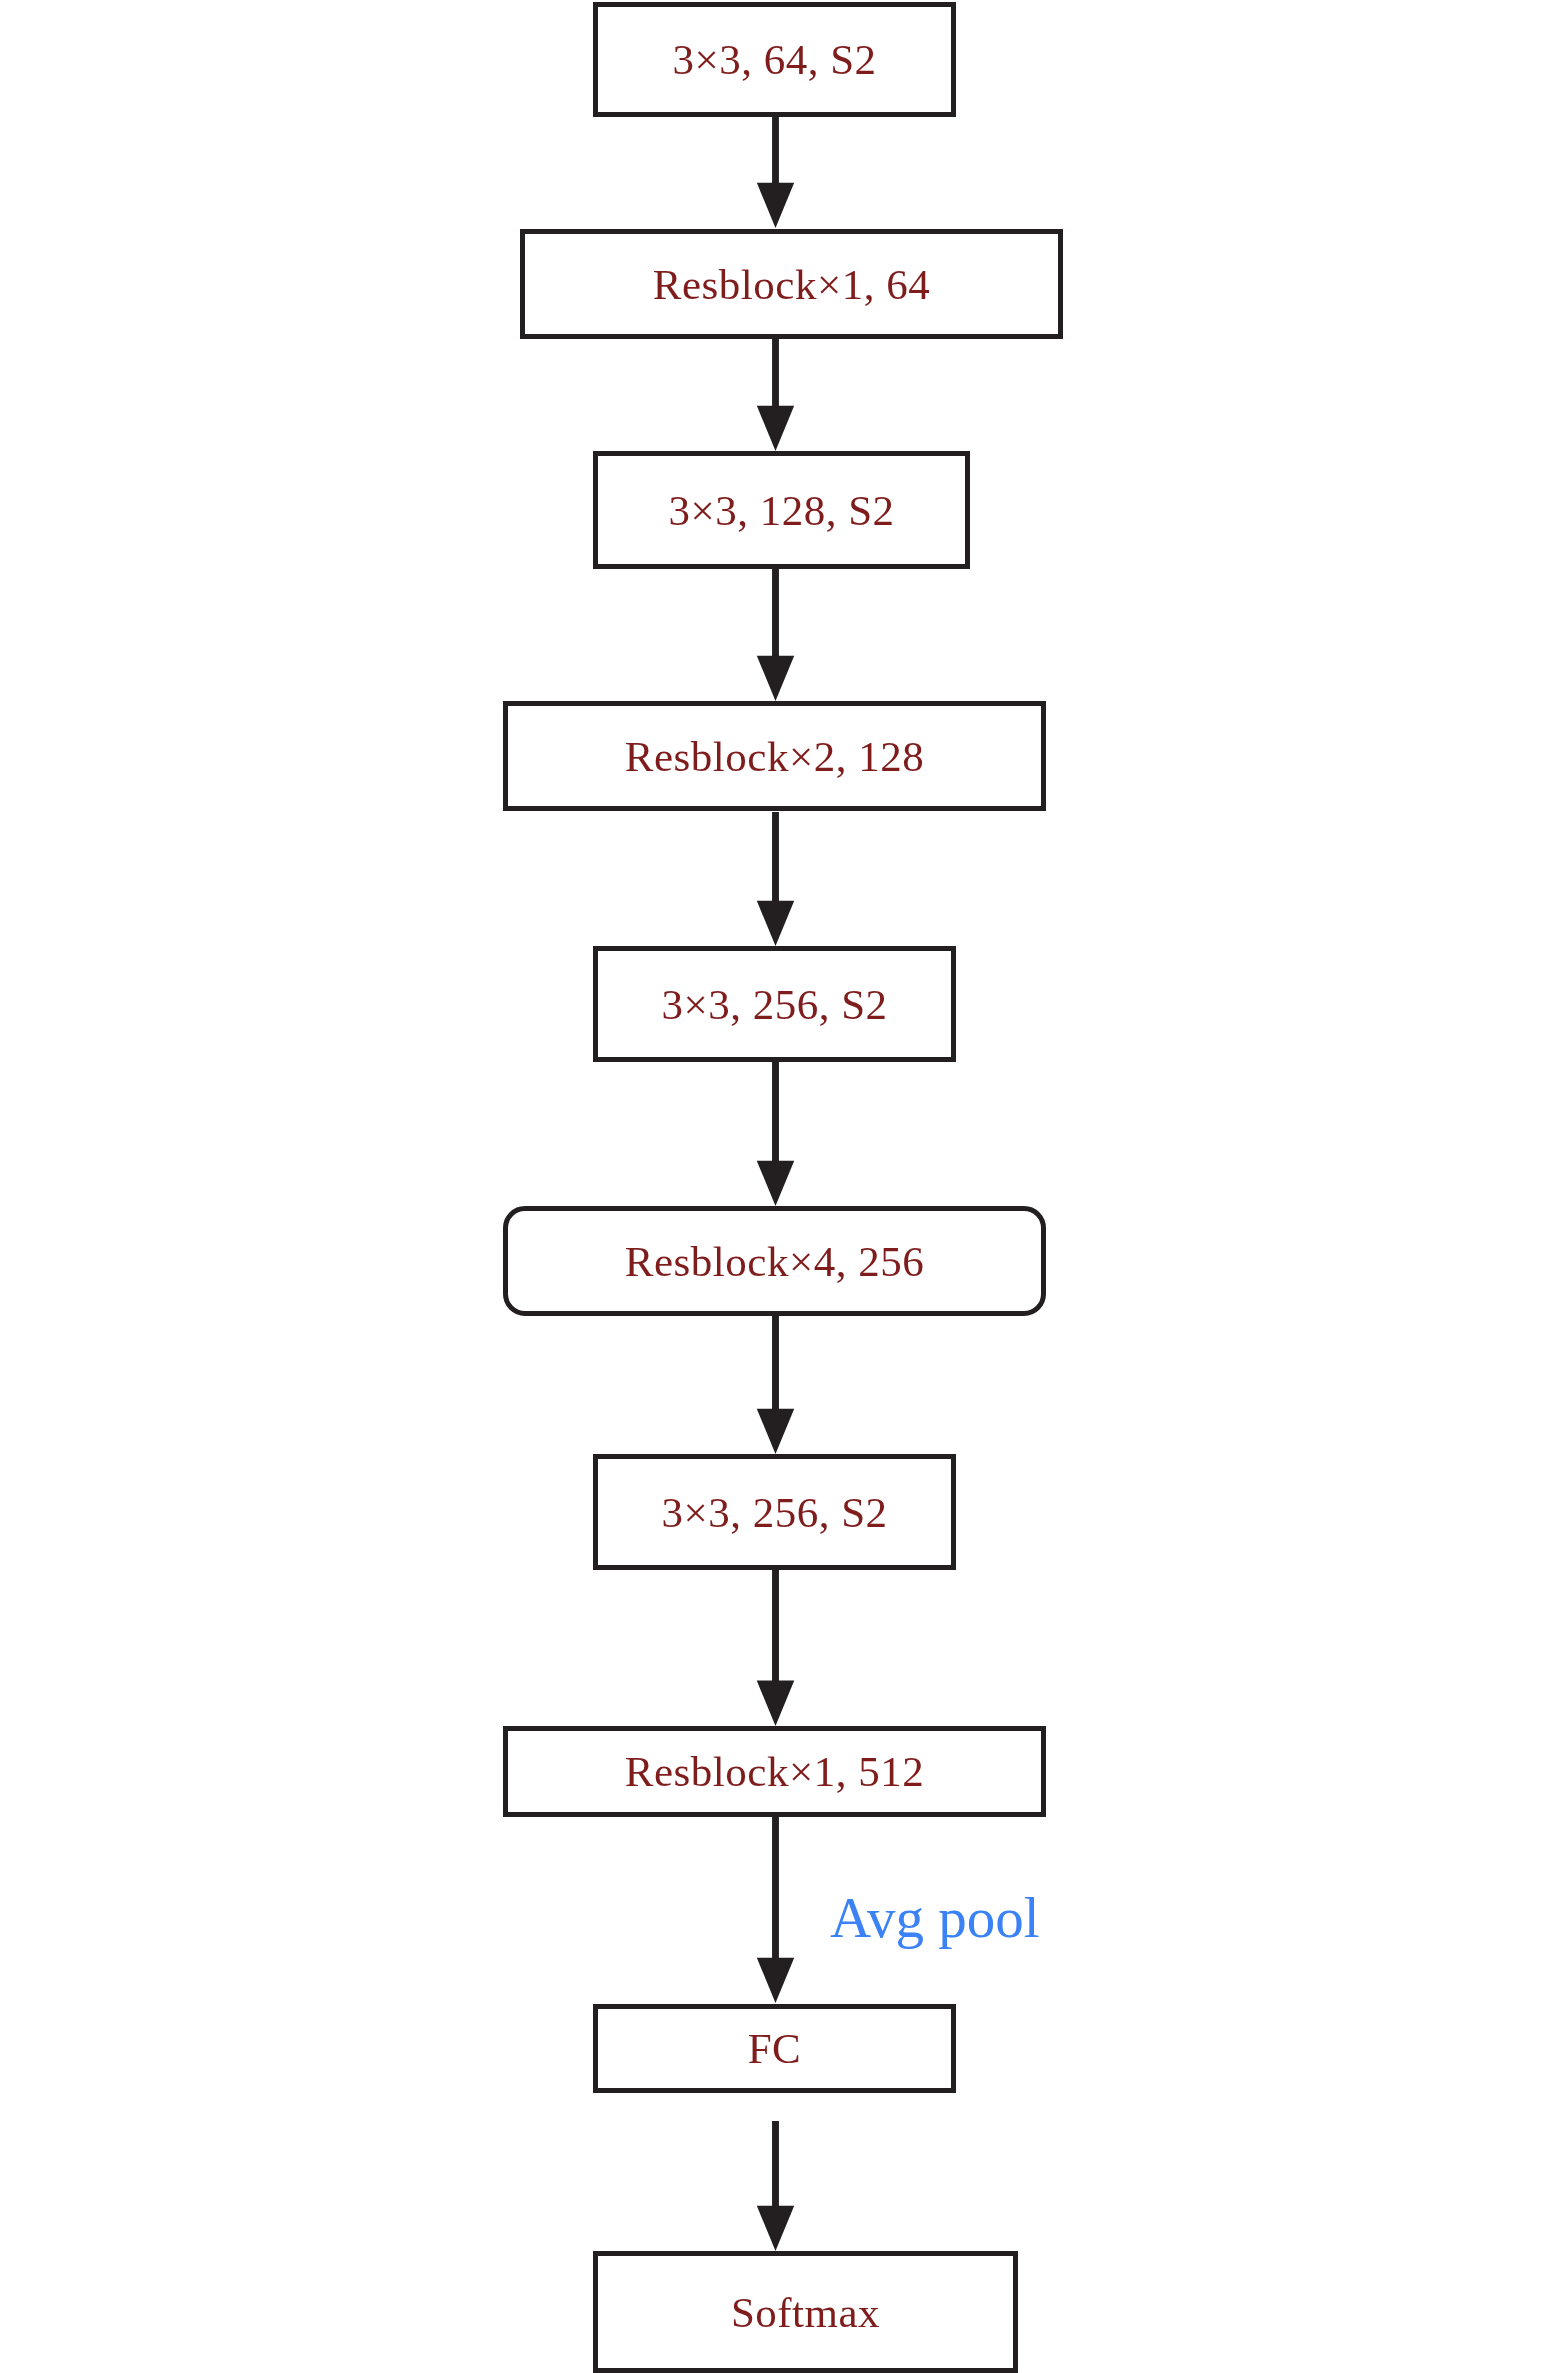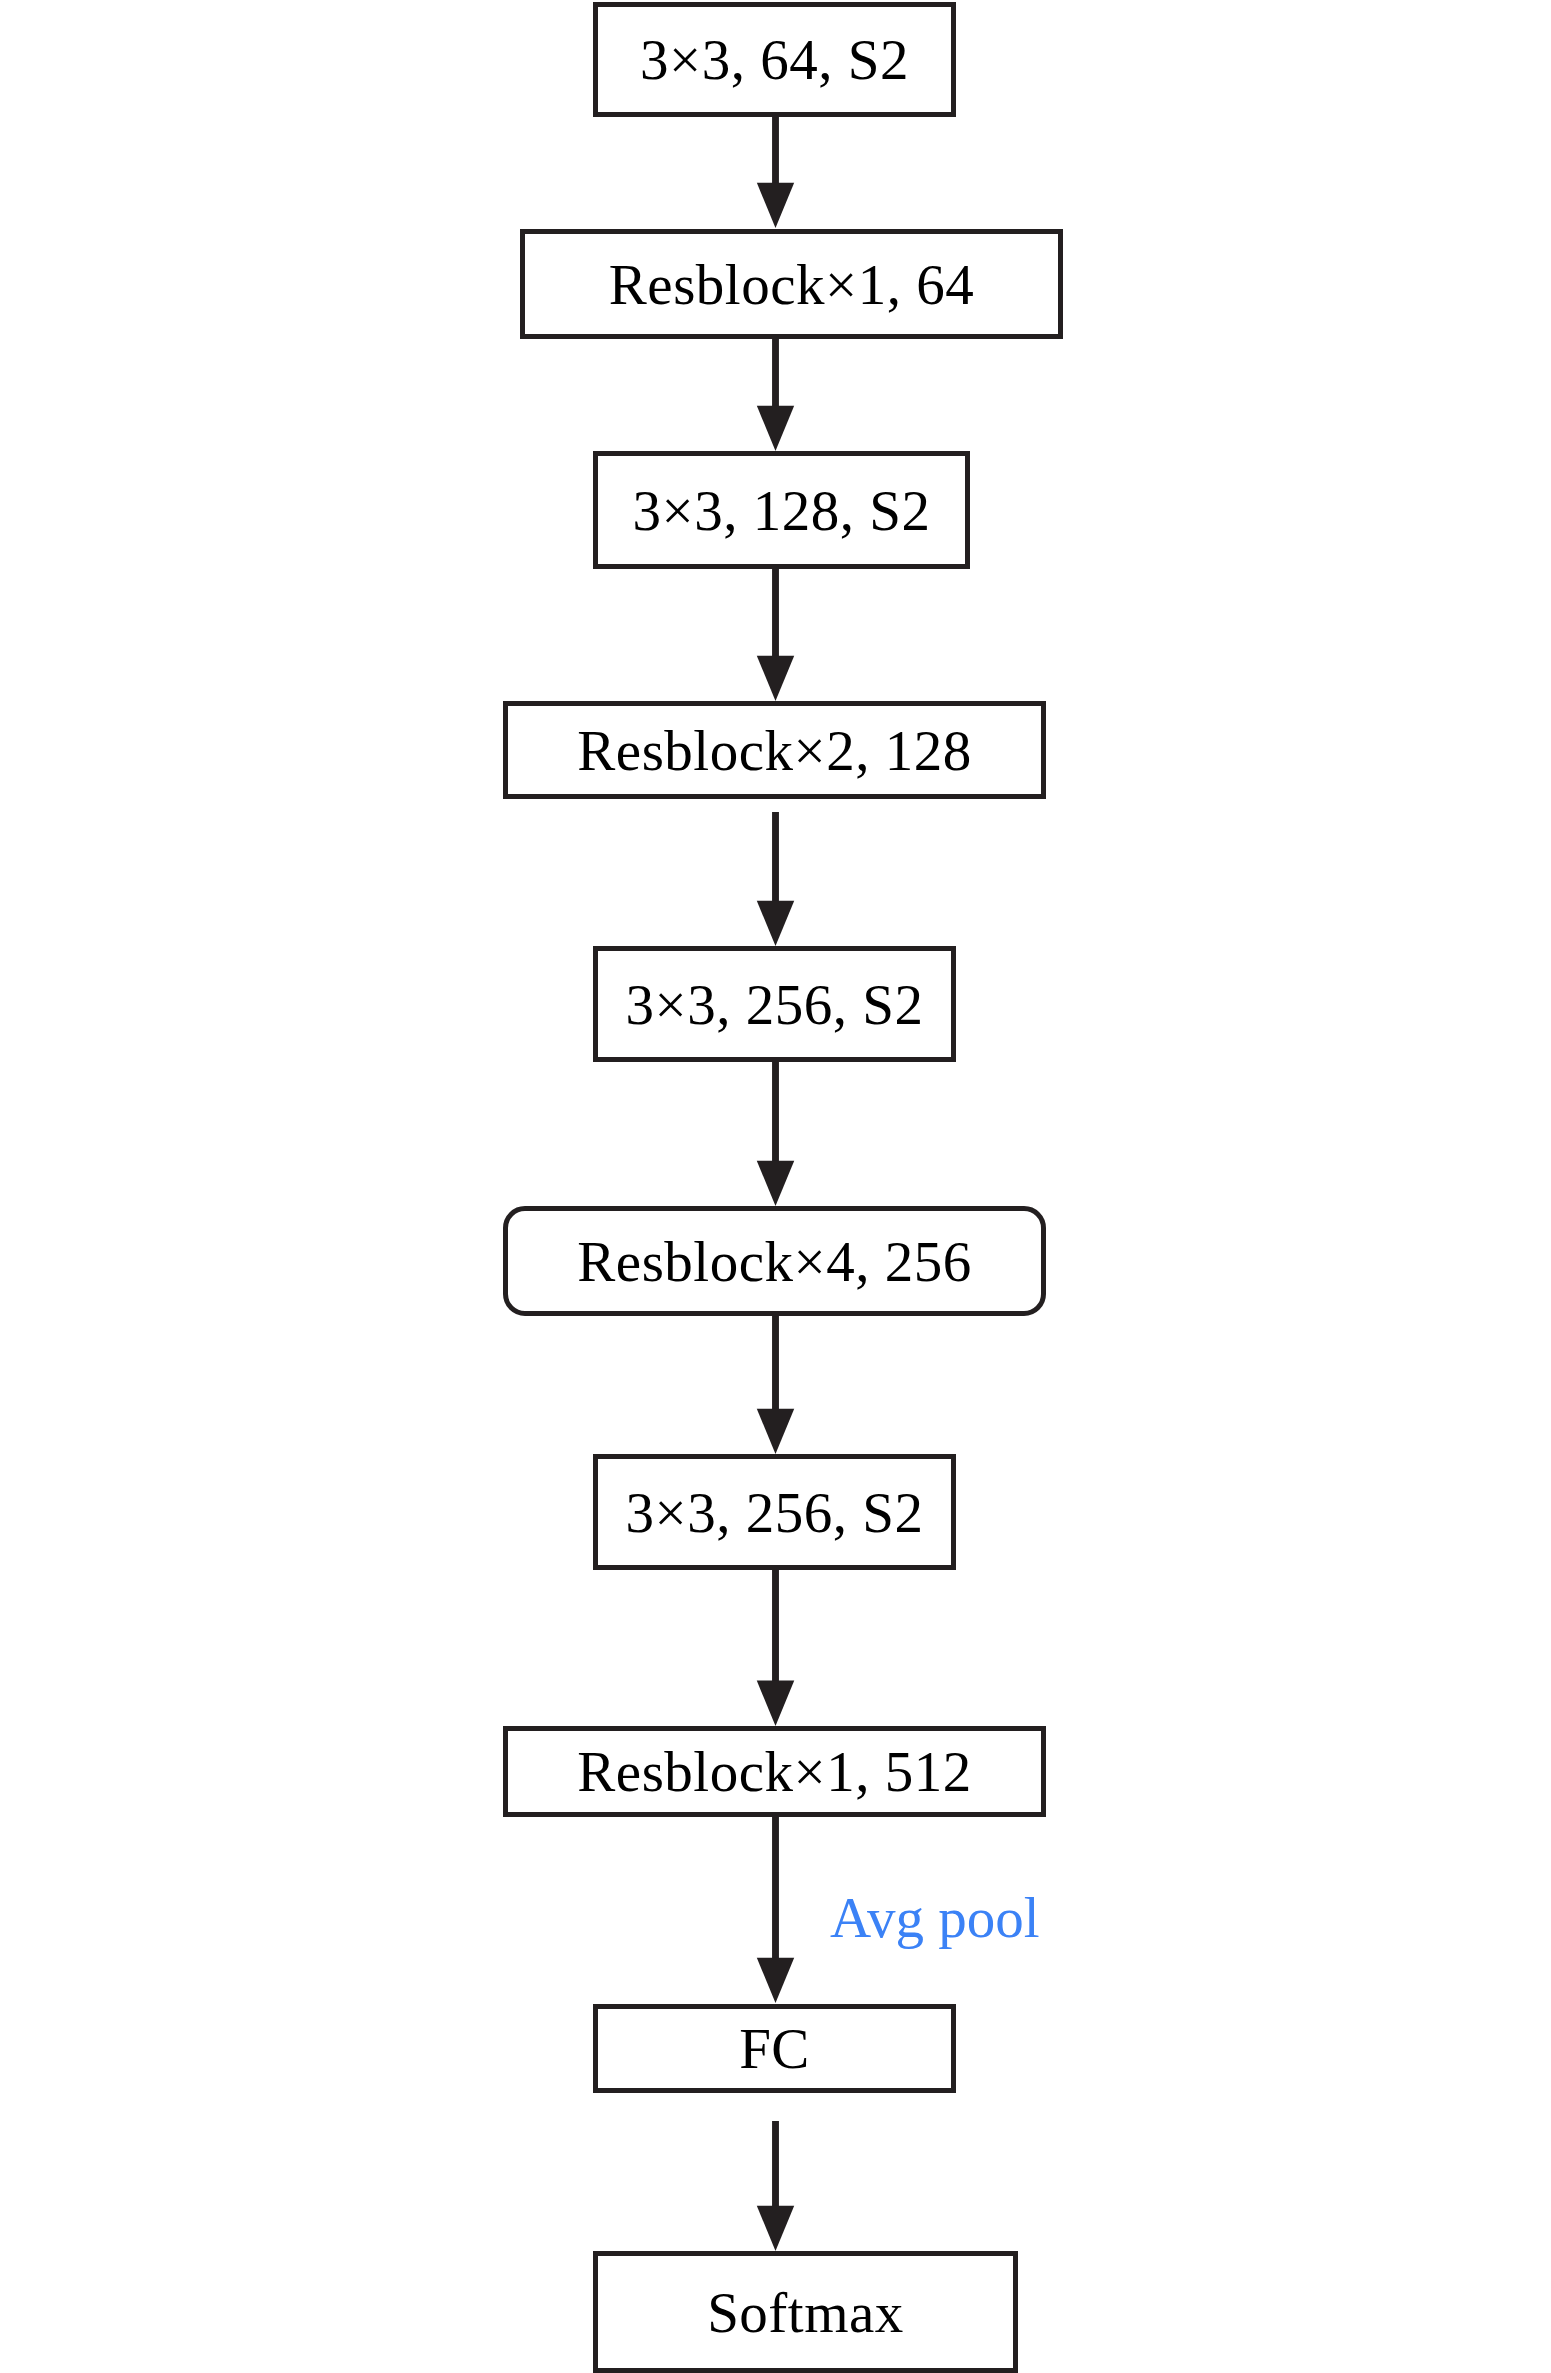--- a/index.html
+++ b/index.html
@@ -20,25 +20,25 @@
     box-sizing: border-box;
     border: 5.9px solid #231f20;
     background: #ffffff;
     display: flex;
     align-items: center;
     justify-content: center;
     color: #231f20;
   }
   .node-label {
     font-family: "Liberation Serif", "DejaVu Serif", serif;
-    font-size: 57px;
+    font-size: 43px;
     line-height: 1;
     letter-spacing: 0.5px;
     white-space: nowrap;
-    color: #000000;
+    color: #7f1d1d;
     text-align: center;
   }
   .edge {
     position: absolute;
   }
   .edge svg {
     display: block;
     overflow: visible;
   }
   .edge-label {
@@ -111,21 +111,21 @@
     <div class="edge-label" style="left: 830px; top: 1889px;">Avg pool</div>
     <div class="node" style="left: 593px; top: 2px; width: 363px; height: 115px; border-color: rgb(35, 31, 32);">
       <span class="node-label">3×3, 64, S2</span>
     </div>
     <div class="node" style="left: 503px; top: 229px; width: 543px; height: 110px; border-color: rgb(35, 31, 32); margin-left: 17px;">
       <span class="node-label">Resblock×1, 64</span>
     </div>
     <div class="node" style="left: 593px; top: 451px; width: 377px; height: 118px; border-color: rgb(35, 31, 32);">
       <span class="node-label">3×3, 128, S2</span>
     </div>
-    <div class="node" style="left: 503px; top: 701px; width: 543px; height: 98px; border-color: rgb(35, 31, 32);">
+    <div class="node" style="left: 503px; top: 701px; width: 543px; height: 110px; border-color: rgb(35, 31, 32);">
       <span class="node-label">Resblock×2, 128</span>
     </div>
     <div class="node" style="left: 593px; top: 946px; width: 363px; height: 116px; border-color: rgb(35, 31, 32);">
       <span class="node-label">3×3, 256, S2</span>
     </div>
     <div class="node" style="left: 503px; top: 1206px; width: 543px; height: 110px; border-color: rgb(35, 31, 32); border-radius: 22px;">
       <span class="node-label">Resblock×4, 256</span>
     </div>
     <div class="node" style="left: 593px; top: 1454px; width: 363px; height: 116px; border-color: rgb(35, 31, 32);">
       <span class="node-label">3×3, 256, S2</span>

